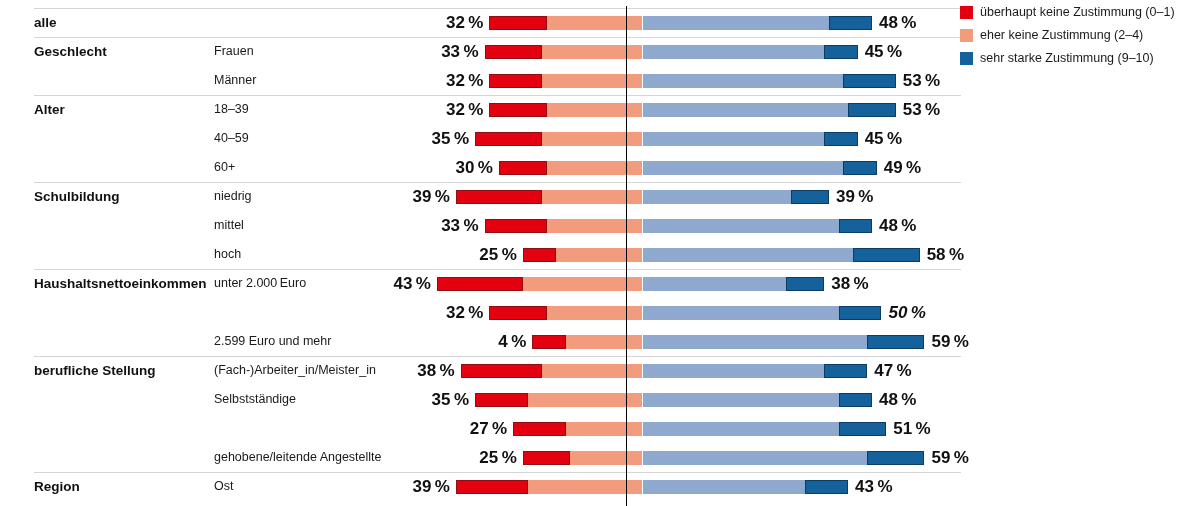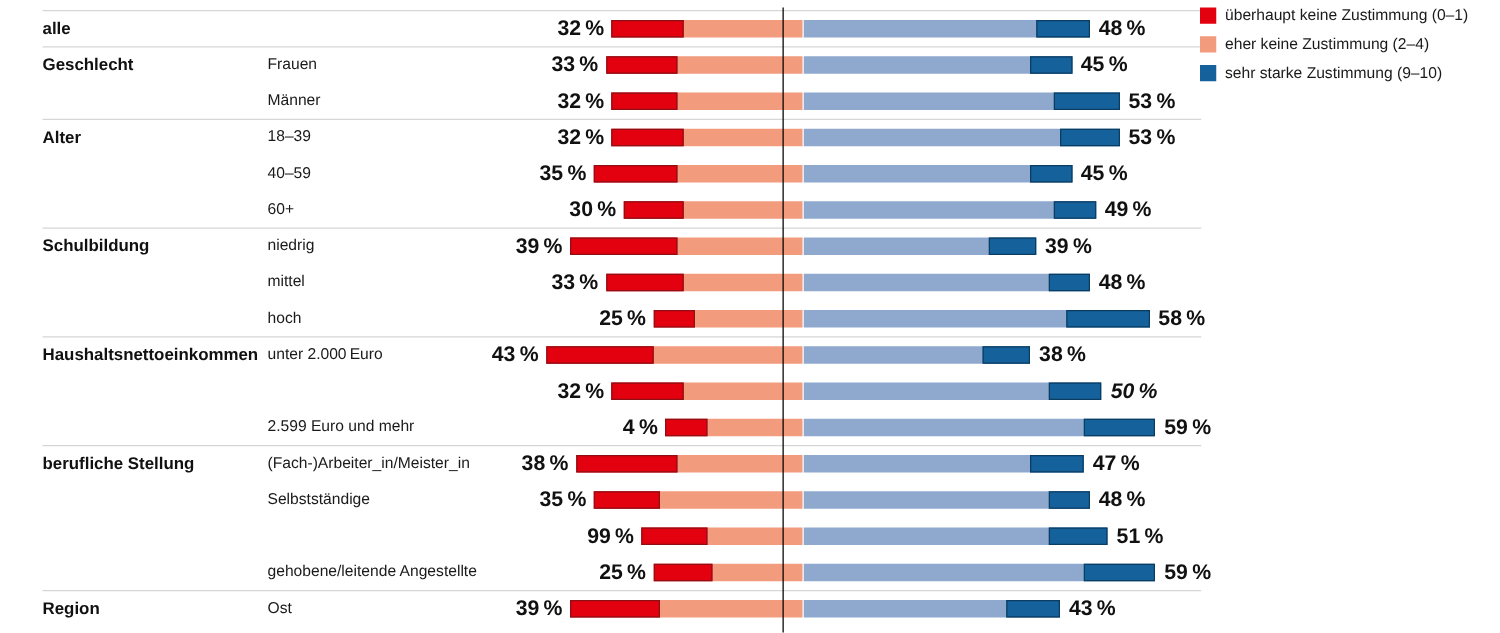--- a/index.html
+++ b/index.html
@@ -289,21 +289,21 @@
           <div class="val left" style="width: 60px; left: 393.05px;">35 %</div>
           <div class="val right" style="width: 60px; left: 862.96px;">48 %</div>
         </div>
       </div>
       <div class="row" style="top: 414px;">
         <div class="bar-area">
           <div class="seg s1" style="left: 549.68px; width: 76.32px; background: rgb(242, 155, 125);"></div>
           <div class="seg s0" style="left: 497.21px; width: 52.47px; background: rgb(227, 0, 15);"></div>
           <div class="seg s2" style="left: 627px; width: 195.57px; background: rgb(143, 168, 205);"></div>
           <div class="seg s3" style="left: 822.57px; width: 47.7px; background: rgb(21, 97, 156);"></div>
-          <div class="val left" style="width: 60px; left: 431.21px;">99 %</div>
+          <div class="val left" style="width: 60px; left: 431.21px;">27 %</div>
           <div class="val right" style="width: 60px; left: 877.27px;">51 %</div>
         </div>
       </div>
       <div class="row" style="top: 443px;">
         <div class="sub-label">gehobene/leitende Angestellte</div>
         <div class="bar-area">
           <div class="seg s1" style="left: 554.45px; width: 71.55px; background: rgb(242, 155, 125);"></div>
           <div class="seg s0" style="left: 506.75px; width: 47.7px; background: rgb(227, 0, 15);"></div>
           <div class="seg s2" style="left: 627px; width: 224.19px; background: rgb(143, 168, 205);"></div>
           <div class="seg s3" style="left: 851.19px; width: 57.24px; background: rgb(21, 97, 156);"></div>

